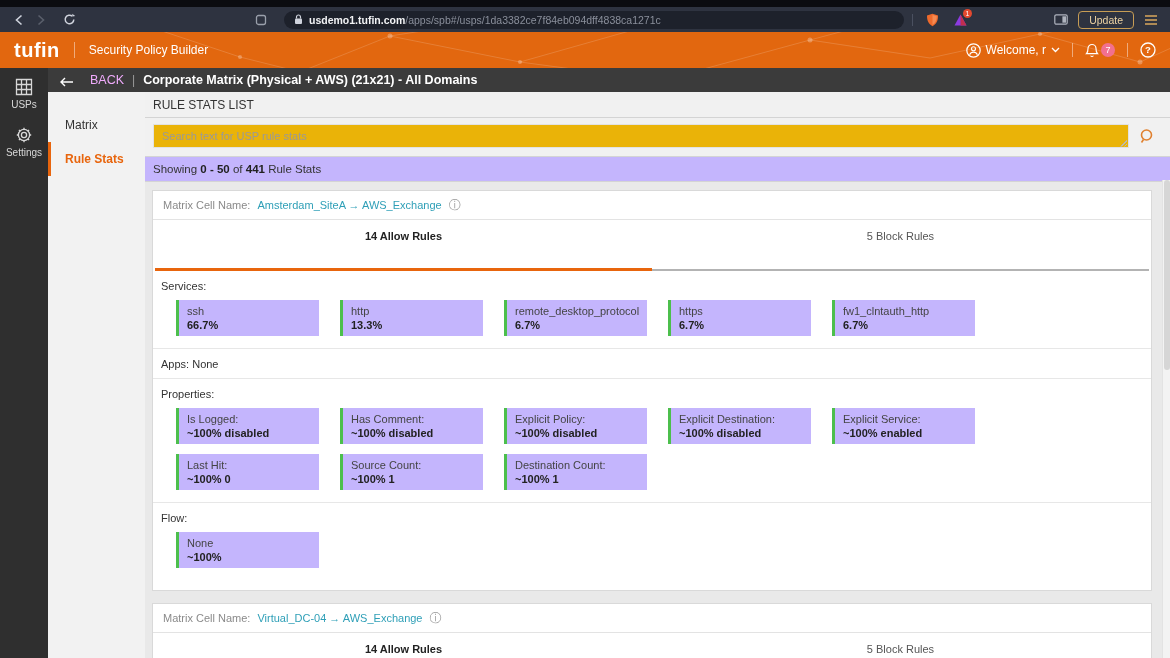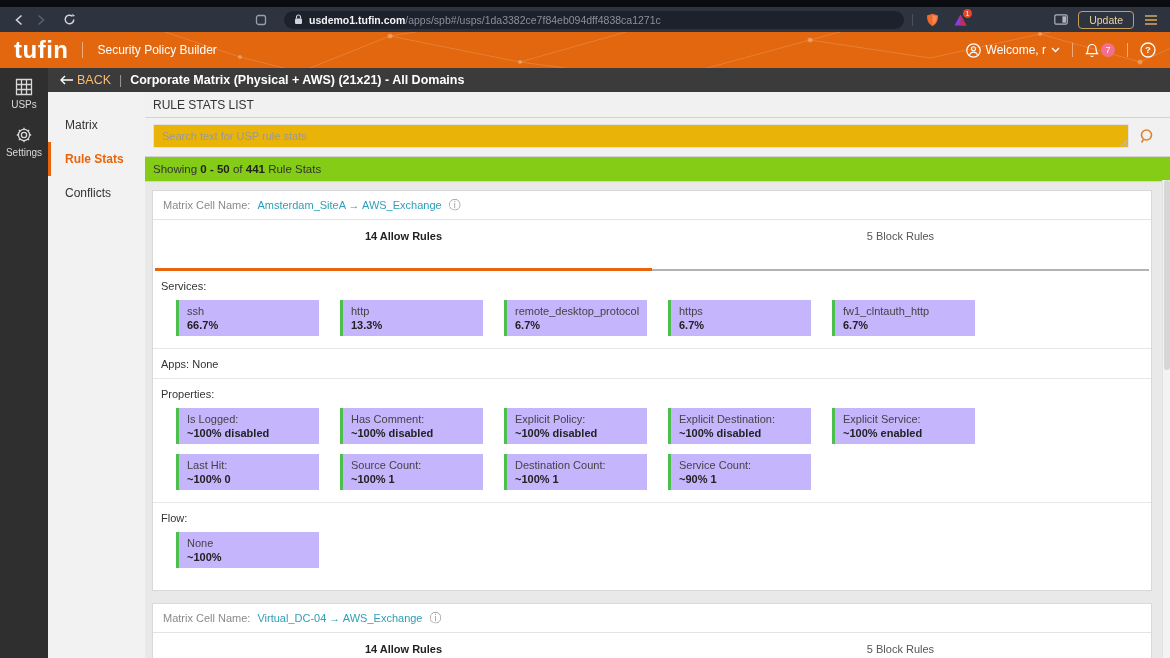--- a/index.html
+++ b/index.html
@@ -20,61 +20,61 @@
   .ext-badge { position:absolute; top:-3px; right:-3px; min-width:9px; height:9px; border-radius:5px;
                background:#e4492f; color:#fff; font-size:7px; line-height:9px; text-align:center; padding:0 1px; }
   .toolbar-spacer { flex:1; }
   .update-btn { border:1px solid #c79d55; color:#ecd2a2; background:transparent; border-radius:4px;
                 font-size:10.5px; padding:2px 10px; margin:0 6px; cursor:pointer; font-family:inherit; }
 
   
   .app-header { position:relative; height:36px; background:#e2670f; display:flex; align-items:center;
                 padding:0 14px; overflow:hidden; }
   .hdr-pattern { position:absolute; inset:0; pointer-events:none; }
-  .logo { position:relative; color:#fff; font-size:24px; font-weight:bold; letter-spacing:.5px; }
+  .logo { position:relative; color:#fff; font-size:20px; font-weight:bold; letter-spacing:.5px; }
   .hdr-div { position:relative; width:1px; height:16px; background:rgba(255,255,255,.45); margin:0 14px; }
   .app-title { position:relative; color:#fff; font-size:12px; }
   .hdr-right { position:relative; margin-left:auto; display:flex; align-items:center; color:#fff; }
   .welcome { display:flex; align-items:center; gap:5px; font-size:12px; cursor:pointer; }
   .hdr-sep { width:1px; height:14px; background:rgba(255,255,255,.45); margin:0 12px; }
   .bell-wrap { position:relative; display:flex; align-items:center; cursor:pointer; }
   .bell-badge { margin-left:2px; width:14px; height:14px; border-radius:7px; background:#f2708e;
                 color:#fff; font-size:9px; line-height:14px; text-align:center; }
   .help-btn { cursor:pointer; display:flex; align-items:center; }
 
   
   .app-body { display:flex; height:590px; }
   .rail { width:48px; background:#2f2f2f; display:flex; flex-direction:column; align-items:center; padding-top:10px; flex:none; }
   .rail-item { display:flex; flex-direction:column; align-items:center; gap:3px; margin-bottom:16px; cursor:pointer; }
   .rail-label { color:#d8d8d8; font-size:10px; }
 
   .right-col { flex:1; display:flex; flex-direction:column; min-width:0; }
   .breadcrumb-bar { height:24px; background:#3b3b3b; display:flex; align-items:center; padding:0 12px; color:#fff; flex:none; }
-  .back-link { display:flex; align-items:center; gap:3px; font-size:12.5px; color:#fdba74; cursor:pointer; }
+  .back-link { display:flex; align-items:flex-end; gap:16px; font-size:12.5px; color:#f0abfc; cursor:pointer; }
   .bc-pipe { color:#9a9a9a; margin:0 8px; font-size:12px; }
   .bc-title { font-size:12.5px; font-weight:bold; }
 
   .lower { flex:1; display:flex; min-height:0; }
   .side-nav { width:97px; background:#f2f2f2; padding-top:16px; flex:none; }
   .side-item { padding:10px 14px; font-size:12px; color:#333; cursor:pointer; border-left:3px solid transparent; }
   .side-item.active { color:#e8650d; font-weight:bold; border-left-color:#e8650d; }
 
   .main { flex:1; position:relative; background:#e9e9e9; min-width:0; overflow:hidden; }
   .list-header { background:#f1f1f1; border-bottom:1px solid #d4d4d4; font-size:12px; color:#333;
                  padding:6px 8px 5px 8px; }
   .search-row { background:#f1f1f1; border-bottom:1px solid #d4d4d4; display:flex; align-items:center;
                 padding:6px 14px 8px 8px; }
   .search-input { flex:1; height:24px; background:#eab308; border:1px solid #e2e2e2; resize:none;
                   font-family:inherit; font-size:11px; color:#333; padding:5px 8px; outline:none; }
   .search-input::placeholder { color:#999; }
   .resize-corner { width:7px; height:7px; margin:14px 6px 0 -9px;
                    background:repeating-linear-gradient(-45deg, transparent 0 1.5px, #b9b9b9 1.5px 2.5px);
                    clip-path:polygon(100% 0, 100% 100%, 0 100%); flex:none; }
   .search-go { margin-left:6px; cursor:pointer; display:flex; }
-  .showing-row { background:#84cc16; border-bottom:1px solid #d4d4d4; font-size:11.5px; color:#333;
+  .showing-row { background:#c4b5fd; border-bottom:1px solid #d4d4d4; font-size:11.5px; color:#333;
                  padding:6px 8px; }
   .showing-row b { color:#222; }
 
   .cards-area { padding:8px 23px 0 7px; }
   .card { background:#fff; border:1px solid #d9d9d9; width:1000px; margin-bottom:12px; }
   .card-head { padding:8px 10px; font-size:11px; color:#8a8a8a; border-bottom:1px solid #e3e3e3;
                display:flex; align-items:center; gap:7px; }
   .cell-link { color:#2e9fb7; cursor:pointer; }
   .info-icon { color:#9a9a9a; font-size:12px; cursor:pointer; line-height:1; }
   .tabs { display:flex; padding:10px 2px 0 2px; }
@@ -252,21 +252,20 @@
       </span>
       <span class="bc-pipe">|</span>
       <span class="bc-title">Corporate Matrix (Physical + AWS) (21x21) - All Domains</span>
     </div>
 
     <div class="lower">
 
       <div class="side-nav">
         <div class="side-item">Matrix</div>
         <div class="side-item active">Rule Stats</div>
-        <div class="side-item">Conflicts</div>
       </div>
 
       <div class="main">
         <div class="list-header">RULE STATS LIST</div>
 
         <div class="search-row">
           <textarea class="search-input" placeholder="Search text for USP rule stats" style=""></textarea>
           <div class="resize-corner"></div>
           <div class="search-go">
             <svg width="17" height="17" viewBox="0 0 17 17">
@@ -350,24 +349,20 @@
                 <div class="tile-name">Last Hit:</div>
                 <div class="tile-value">~100% 0</div>
               </div>
                 <div class="tile">
                 <div class="tile-name">Source Count:</div>
                 <div class="tile-value">~100% 1</div>
               </div>
                 <div class="tile">
                 <div class="tile-name">Destination Count:</div>
                 <div class="tile-value">~100% 1</div>
-              </div>
-                <div class="tile">
-                <div class="tile-name">Service Count:</div>
-                <div class="tile-value">~90% 1</div>
               </div>
               </div>
             <div class="card-div"></div>
             <div class="section-label">Flow:</div>
             <div class="tiles">
 
             <div class="tile">
                 <div class="tile-name">None</div>
                 <div class="tile-value">~100%</div>
               </div>

